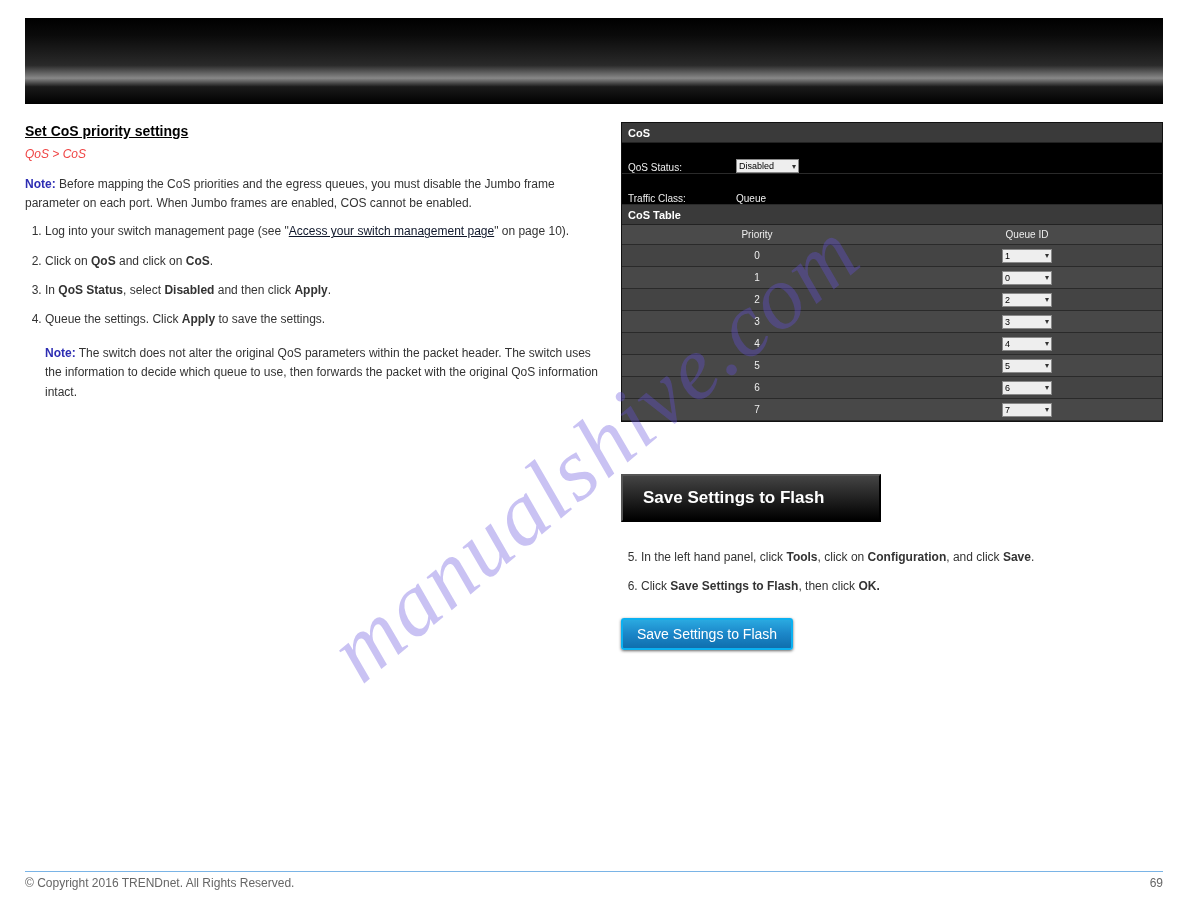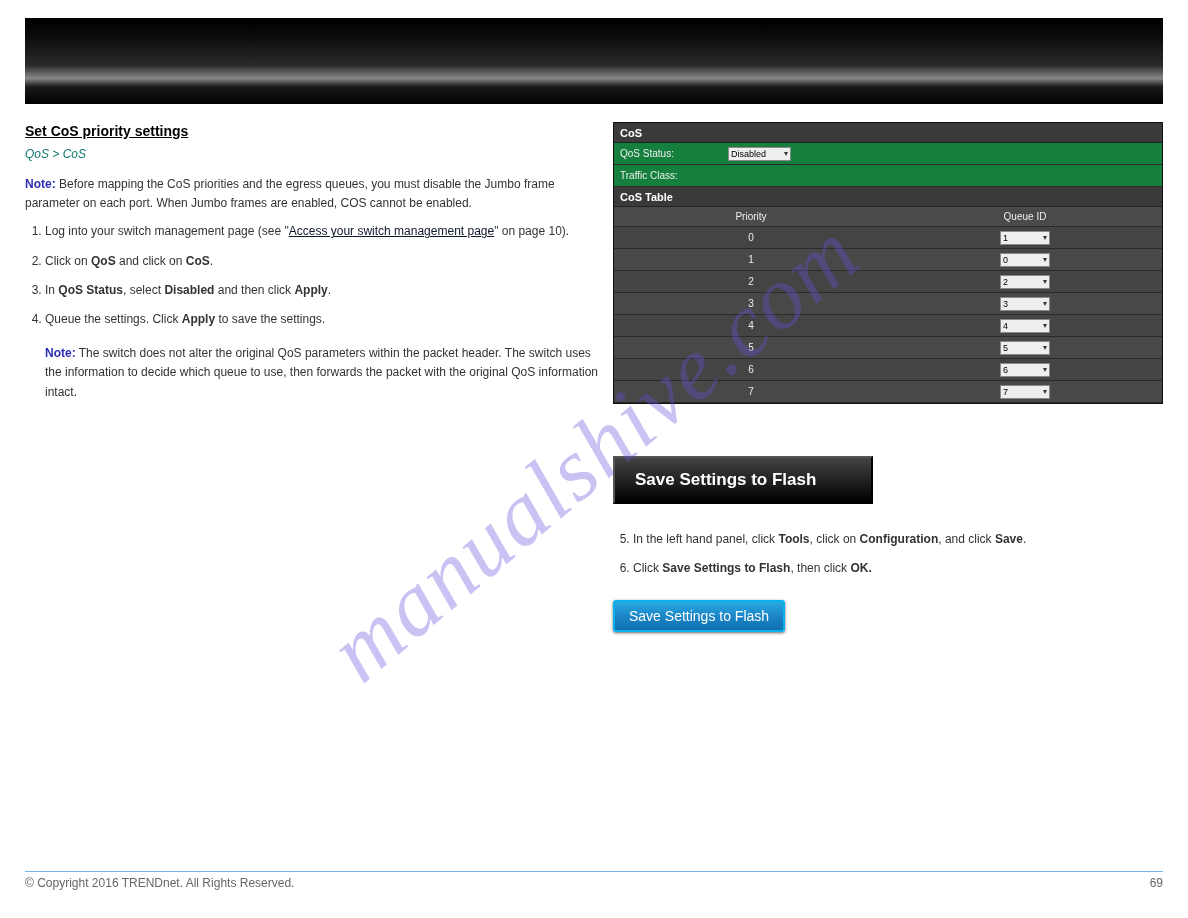--- a/index.html
+++ b/index.html
@@ -12,39 +12,39 @@
       overflow: hidden;
     }
     .header-banner {
       width: calc(100% - 50px);
       height: 86px;
       margin: 18px 25px 0 25px;
       background: linear-gradient(180deg, #000 0%, #0a0a0a 20%, #2a2a2a 55%, #888 70%, #1a1a1a 80%, #000 100%);
     }
     .content {
       display: flex;
-      gap: 0;
+      gap: 8px;
       padding: 0 25px;
       margin-top: 18px;
     }
     .left-col {
       flex: 0 0 588px;
       padding-right: 8px;
     }
     .section-link {
       text-decoration: underline;
       color: #000;
       font-size: 14px;
       font-weight: bold;
       margin-bottom: 6px;
       display: inline-block;
     }
     .subtle-path {
       font-size: 12px;
-      color: #0f766e;
+      color: #ef4444;
       font-style: italic;
       margin-top: 2px;
     }
     .body-text {
       font-size: 12px;
       color: #333;
       line-height: 1.6;
       margin-top: 14px;
     }
     .body-text p { margin-bottom: 9px; }
@@ -77,24 +77,24 @@
       background: #3a3a3a;
       border-bottom: 1px solid #222;
       display: flex;
       align-items: center;
       padding-left: 6px;
       font-weight: bold;
       font-size: 11px;
       color: #fff;
     }
     .cos-row {
-      height: 22px;
-      display: flex;
-      align-items: center;
-      background: #15803d;
+      height: 31px;
+      display: flex;
+      align-items: flex-end;
+      background: #000000;
       border-bottom: 1px solid #2a2a2a;
     }
     .cos-row .lbl { width: 108px; padding-left: 6px; }
     .cos-row .val { flex: 1; padding-left: 6px; display: flex; align-items: center; }
     .mini-select {
       font-size: 9px;
       height: 14px;
       border: 1px solid #888;
       background: #eee;
       padding: 0 24px 0 2px;
@@ -245,20 +245,21 @@
     <div class="cos-box">
       <div class="cos-title-row">CoS</div>
       <div class="cos-row">
         <div class="lbl">QoS Status:</div>
         <div class="val">
           <span class="mini-select">Disabled</span>
         </div>
       </div>
       <div class="cos-row">
         <div class="lbl">Traffic Class:</div>
+        <div class="val">Queue</div>
       </div>
       <div class="cos-table-title">CoS Table</div>
       <div class="cos-header">
         <div class="col-p">Priority</div>
         <div class="col-q">Queue ID</div>
       </div>
       <div id="cos-rows">
           <div class="cos-data-row">
             <div class="col-p">0</div>
             <div class="col-q">

